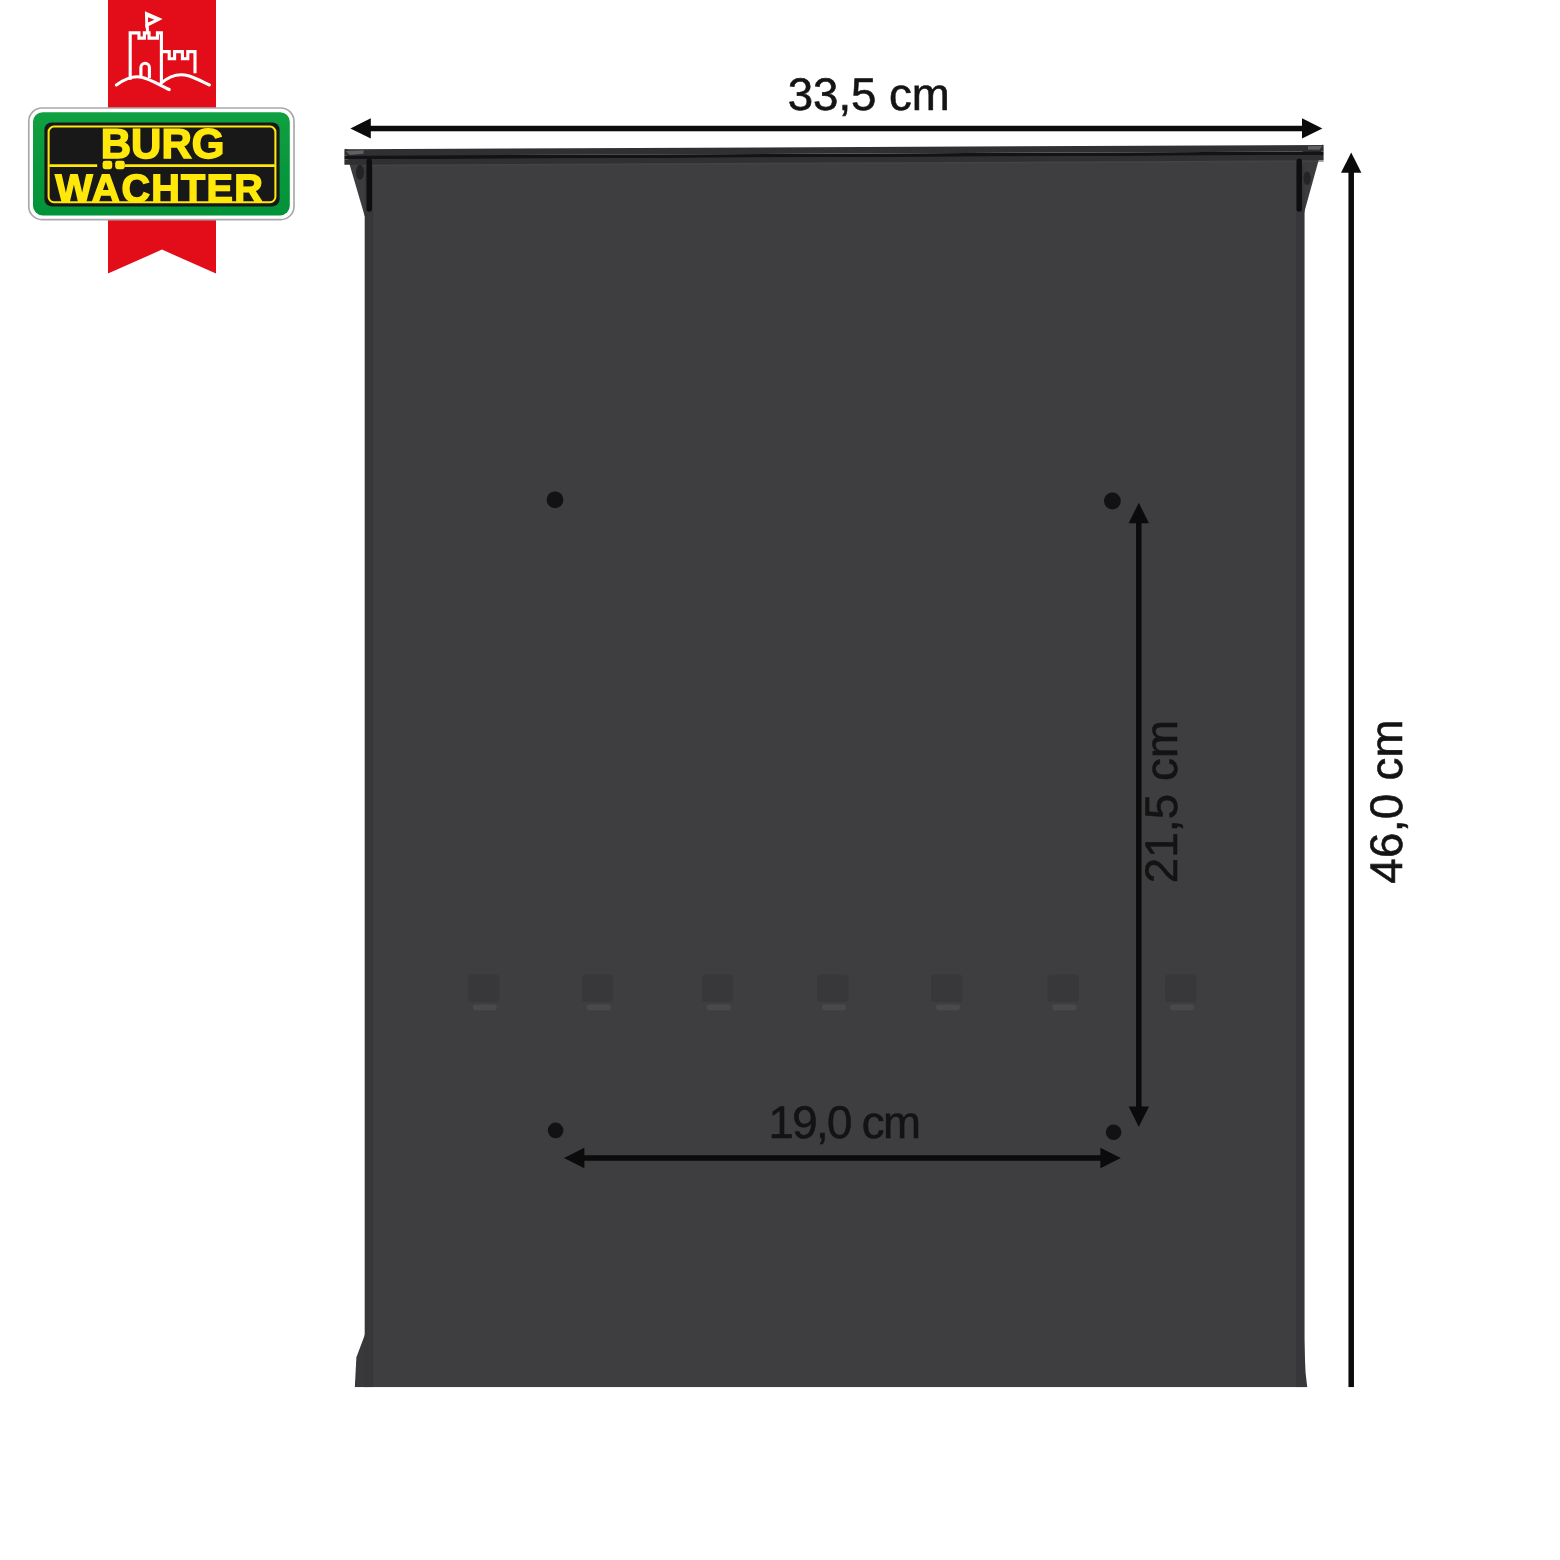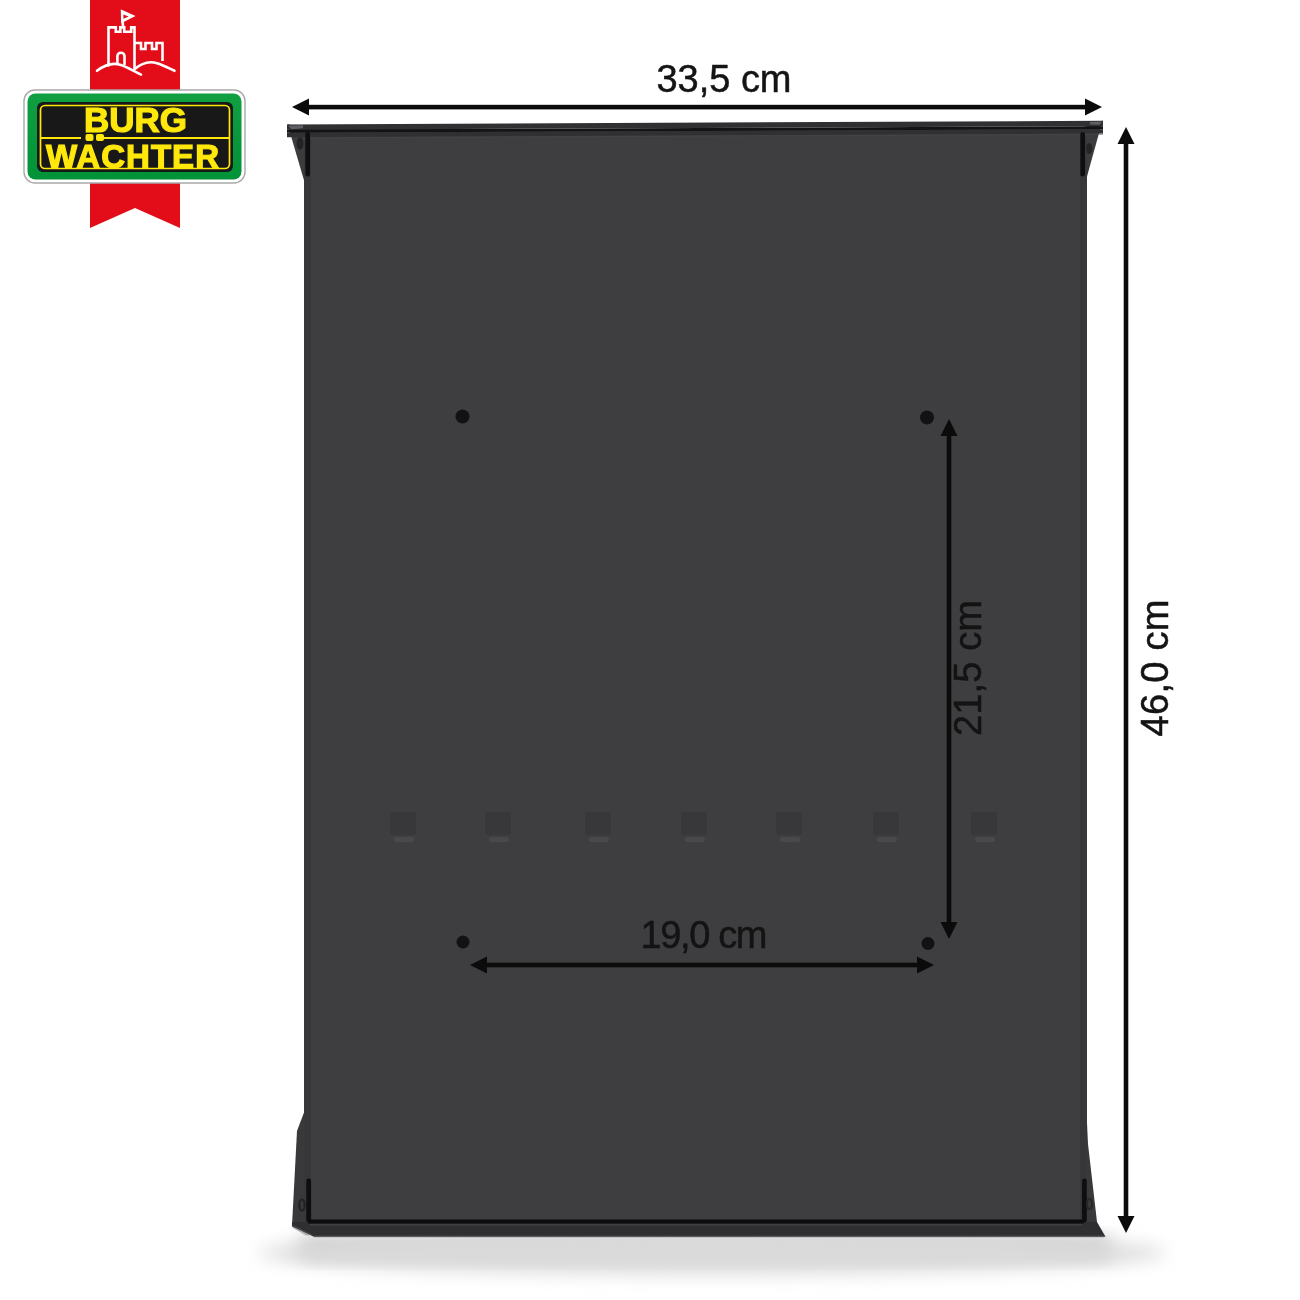--- a/index.html
+++ b/index.html
@@ -1,16 +1,16 @@
 <!DOCTYPE html>
 <html><head>
 <meta charset="utf-8">
 <style>
   html,body{margin:0;padding:0;background:#ffffff;}
-  #stage{position:relative;width:1300px;height:1300px;background:#ffffff;overflow:hidden;}
+  #stage{position:relative;width:1300px;height:1156px;background:#ffffff;overflow:hidden;}
   svg{display:block;}
   text{font-family:"Liberation Sans", sans-serif;}
 </style>
 </head>
 <body>
 <div id="stage">
 <svg width="1300" height="1300" viewBox="0 0 1300 1300" xmlns="http://www.w3.org/2000/svg">
   <defs>
     <filter id="softblur" x="-50%" y="-50%" width="200%" height="200%">
       <feGaussianBlur stdDeviation="9"></feGaussianBlur>

